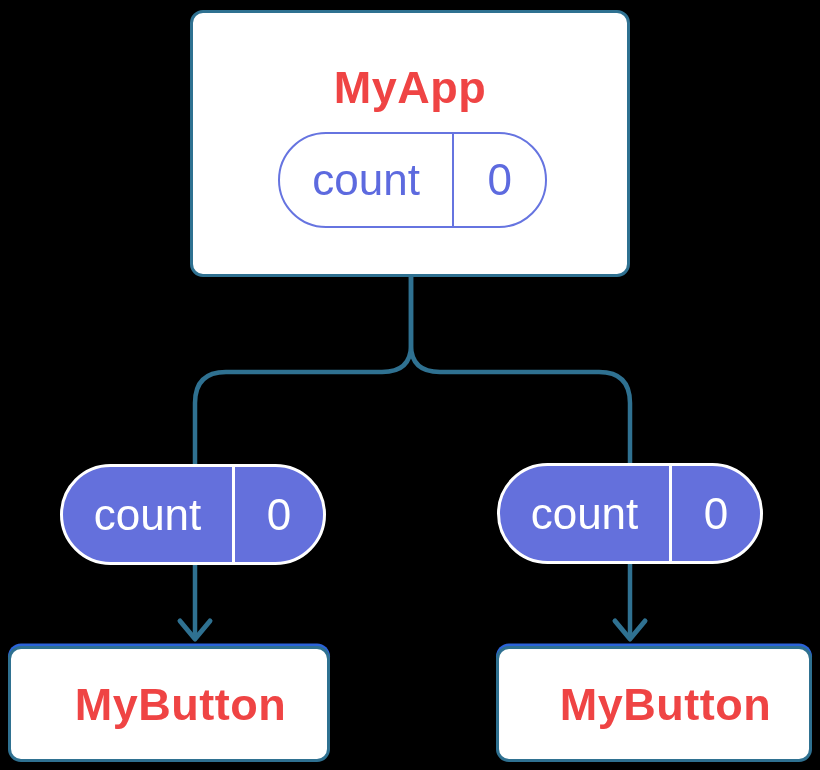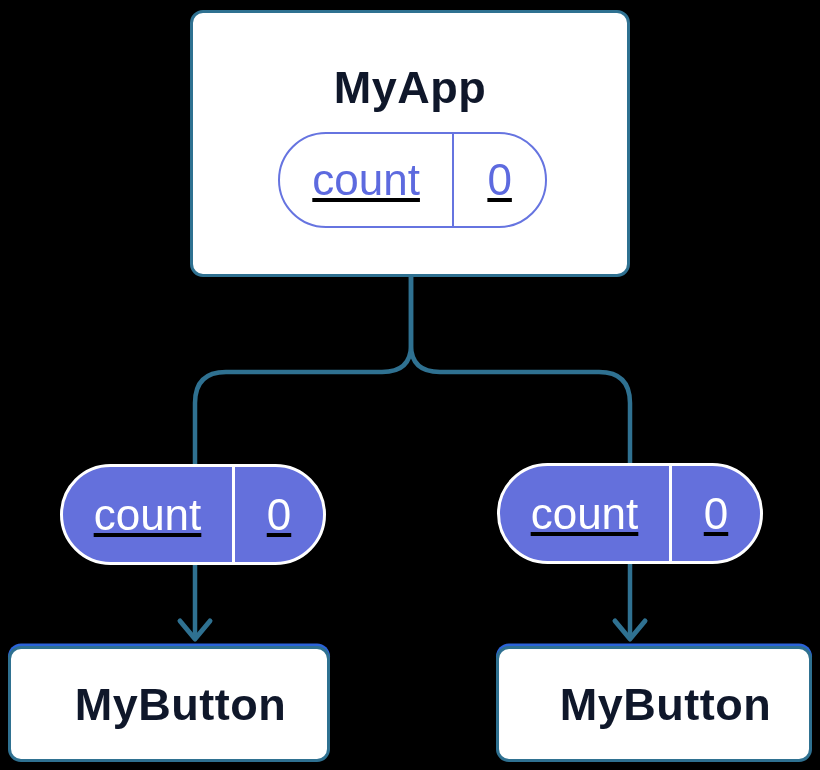--- a/index.html
+++ b/index.html
@@ -39,21 +39,21 @@
   }
   .node-root {
     left: 190px; top: 10px;
     width: 440px; height: 267px;
   }
   .node-root .node-title {
     margin-top: 52px;
     text-align: center;
   }
   .node-title {
-    color: #0f172a;
+    color: #ef4444;
     font-size: 45px;
     font-weight: 600;
     letter-spacing: 0.5px;
     line-height: 1;
   }
   .node-child {
     display: flex;
     align-items: center;
     justify-content: center;
     box-shadow: 0 -2.5px 0 0 #2B63D9;
@@ -62,21 +62,20 @@
   .node-child-left  { left: 8px;   top: 646px; width: 322px; height: 116px; }
   .node-child-right { left: 496px; top: 646px; width: 316px; height: 116px; }
 
   .pill {
     position: absolute;
     display: flex;
     box-sizing: border-box;
     border-radius: 60px;
     overflow: hidden;
     z-index: 3;
-    text-decoration: underline;
   }
   .pill-cell {
     display: flex;
     align-items: center;
     justify-content: center;
     font-size: 44px;
     line-height: 1;
   }
   .pill-label { width: 65%; }
   .pill-value { flex: 1; }

